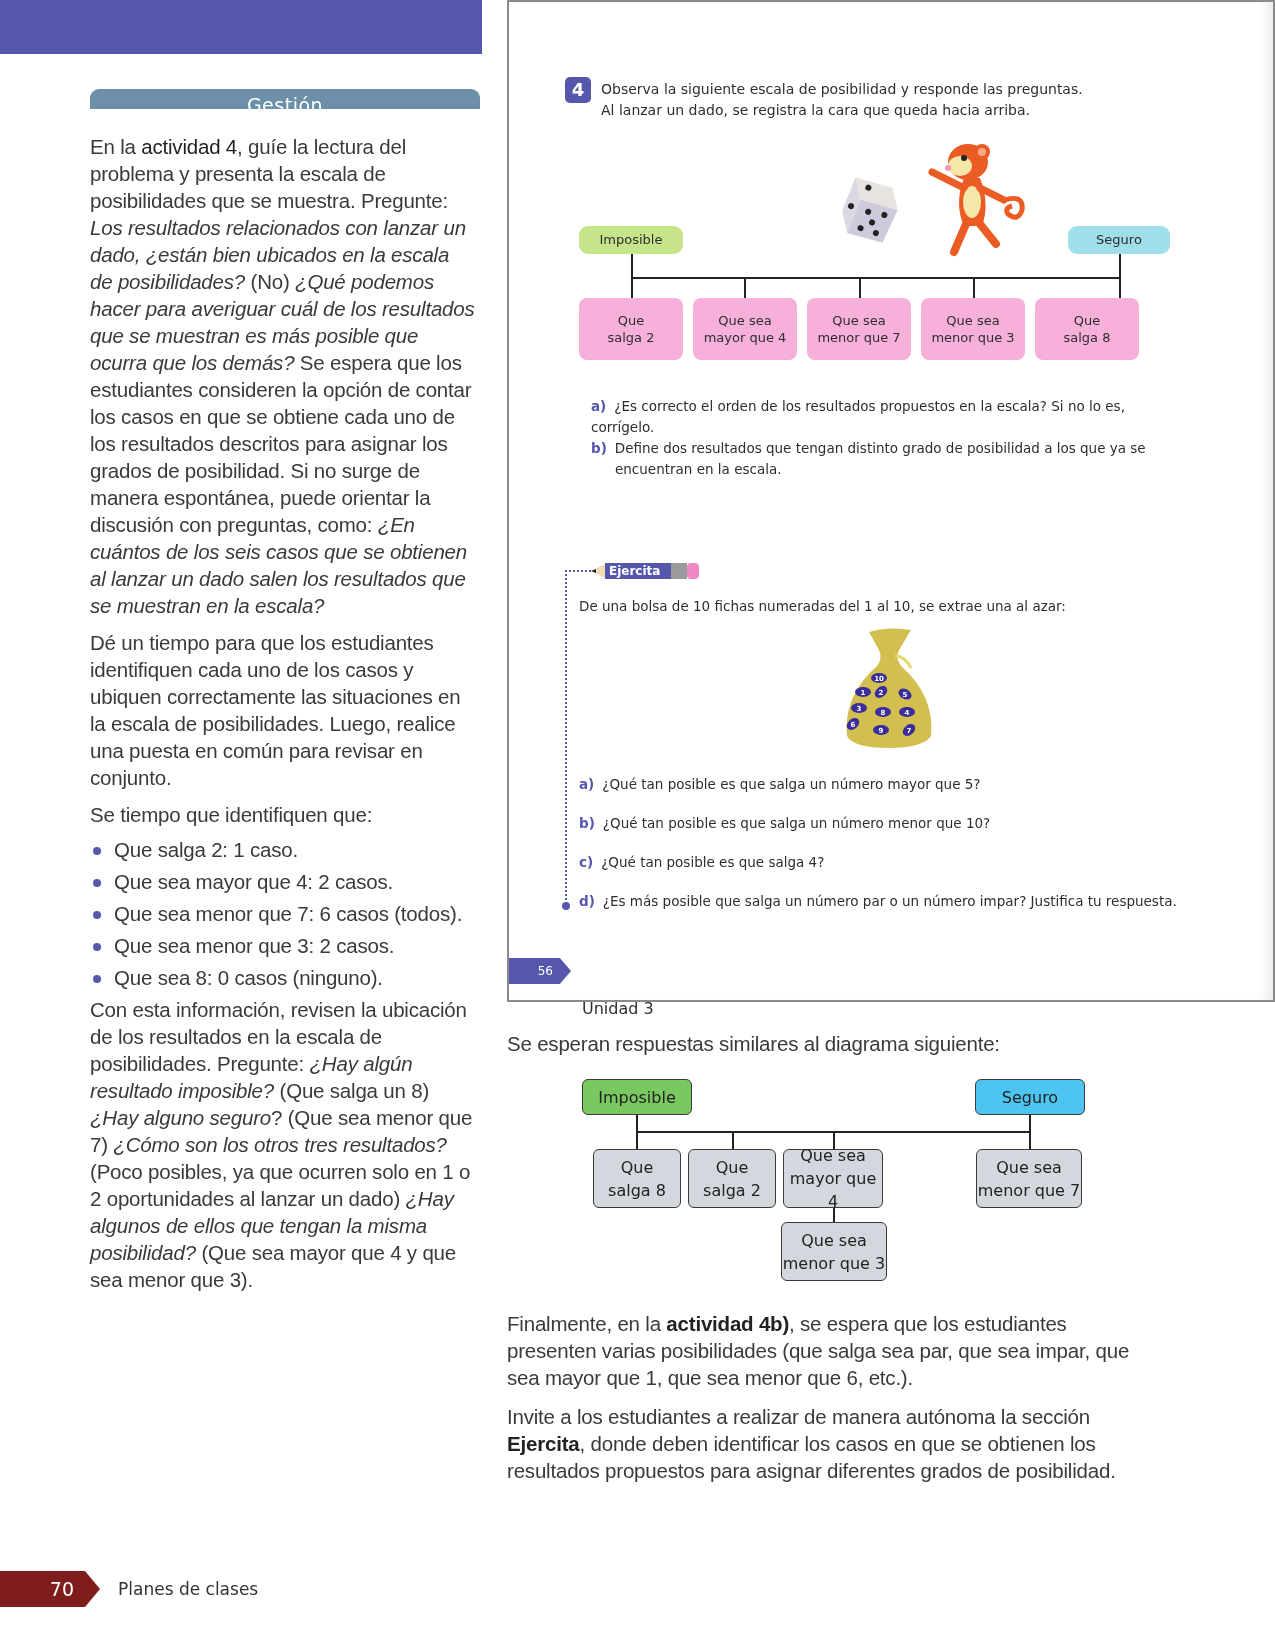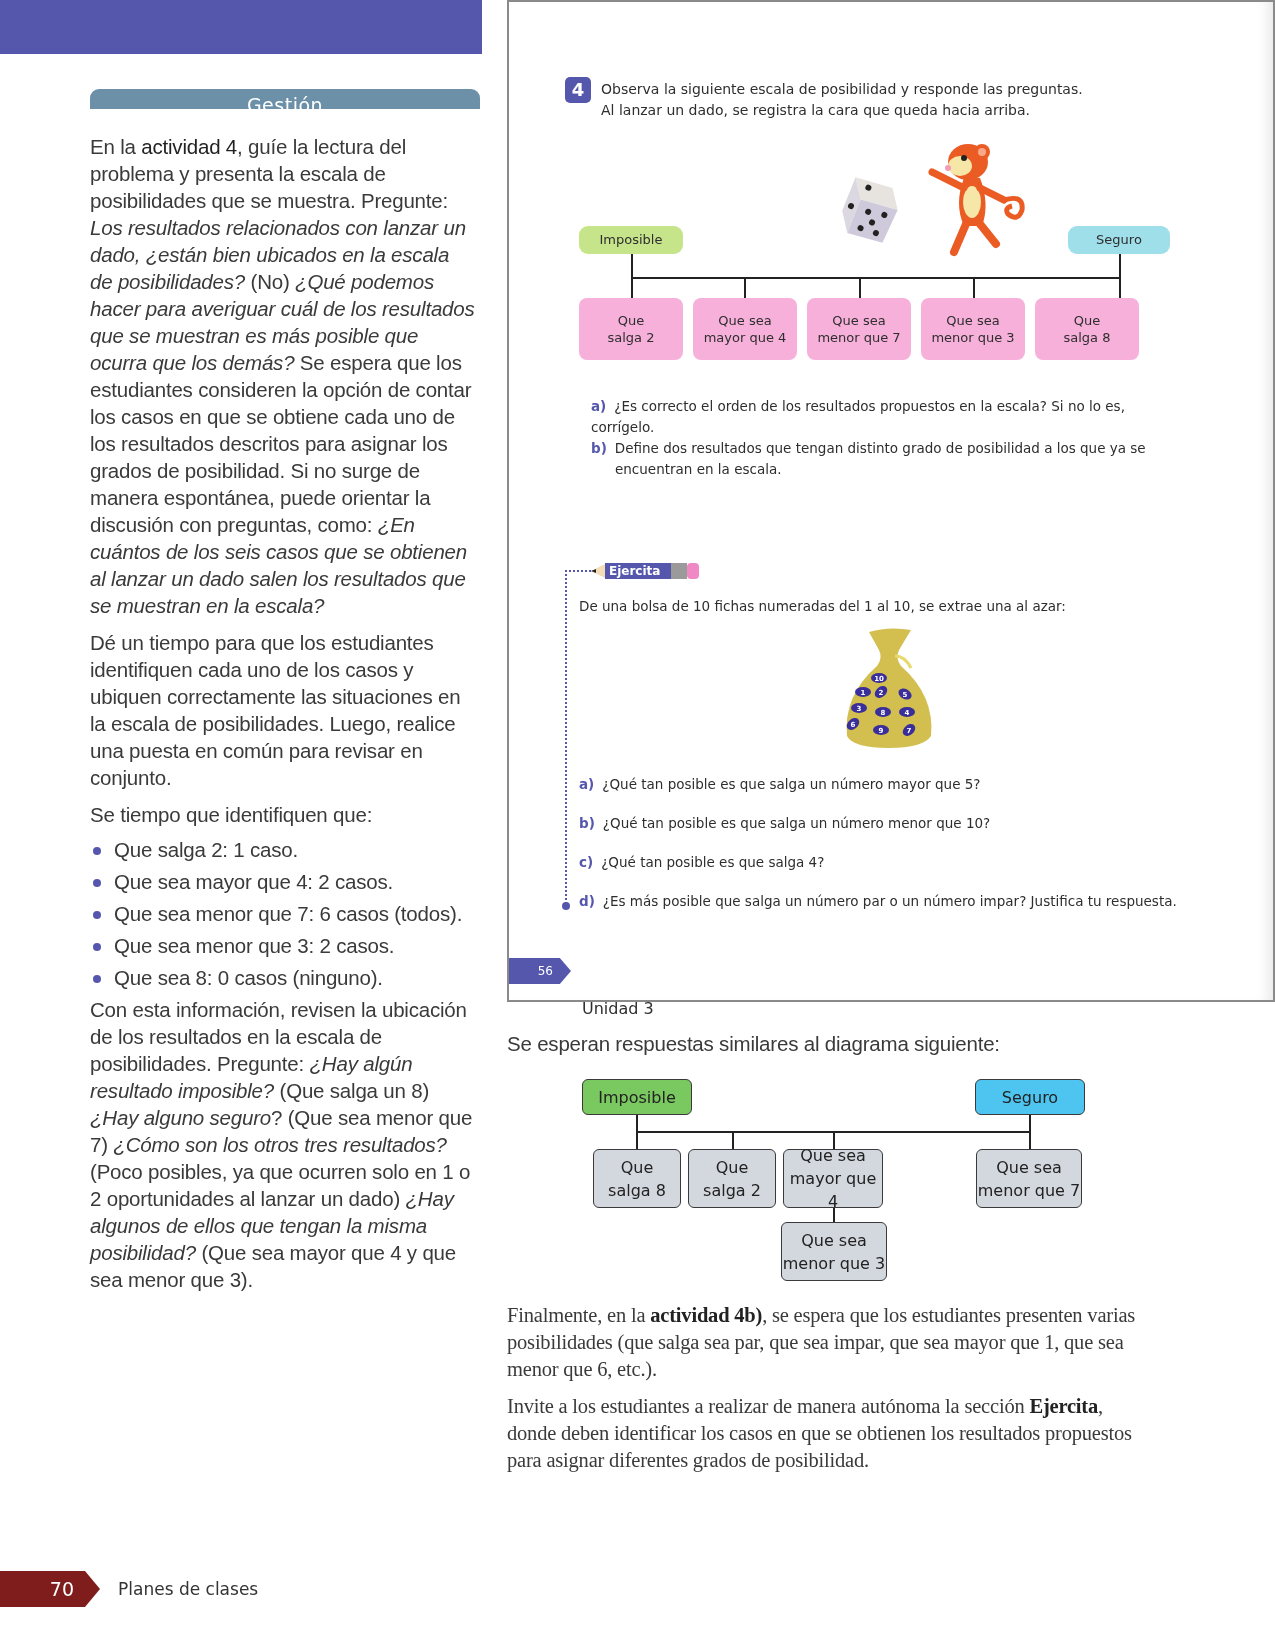--- a/index.html
+++ b/index.html
@@ -64,21 +64,21 @@
     color: #fff; font-size: 12px; line-height: 26px; text-align: right; padding-right: 18px; box-sizing: border-box;
   }
   .pg-unit { position: absolute; left: 73px; top: 961px; font-size: 16px; margin-top: 36px; }
 
   
   .rtext {
     position: absolute; left: 507px; width: 640px;
     font-family: "Liberation Sans", sans-serif; font-size: 20.5px; line-height: 27px; color: #3a3a3a;
     letter-spacing: -0.2px;
   }
-  .rtext p { margin: 4px 0 10px 0; font-family: Liberation Serif, serif; }
+  .rtext p { margin: 12px 0 10px 0; }
   .rtext b { color: #222; }
 
   .dg-box {
     position: absolute; border: 1.5px solid #3a3a3a; border-radius: 6px; box-sizing: border-box;
     font-family: "DejaVu Sans", sans-serif; font-size: 16px; line-height: 23px; color: #222;
     text-align: center; display: flex; align-items: center; justify-content: center;
   }
   .dg-grey { background: #d3d7de; }
   .dg-green { background: #7ac860; }
   .dg-blue { background: #4ec5f1; }

